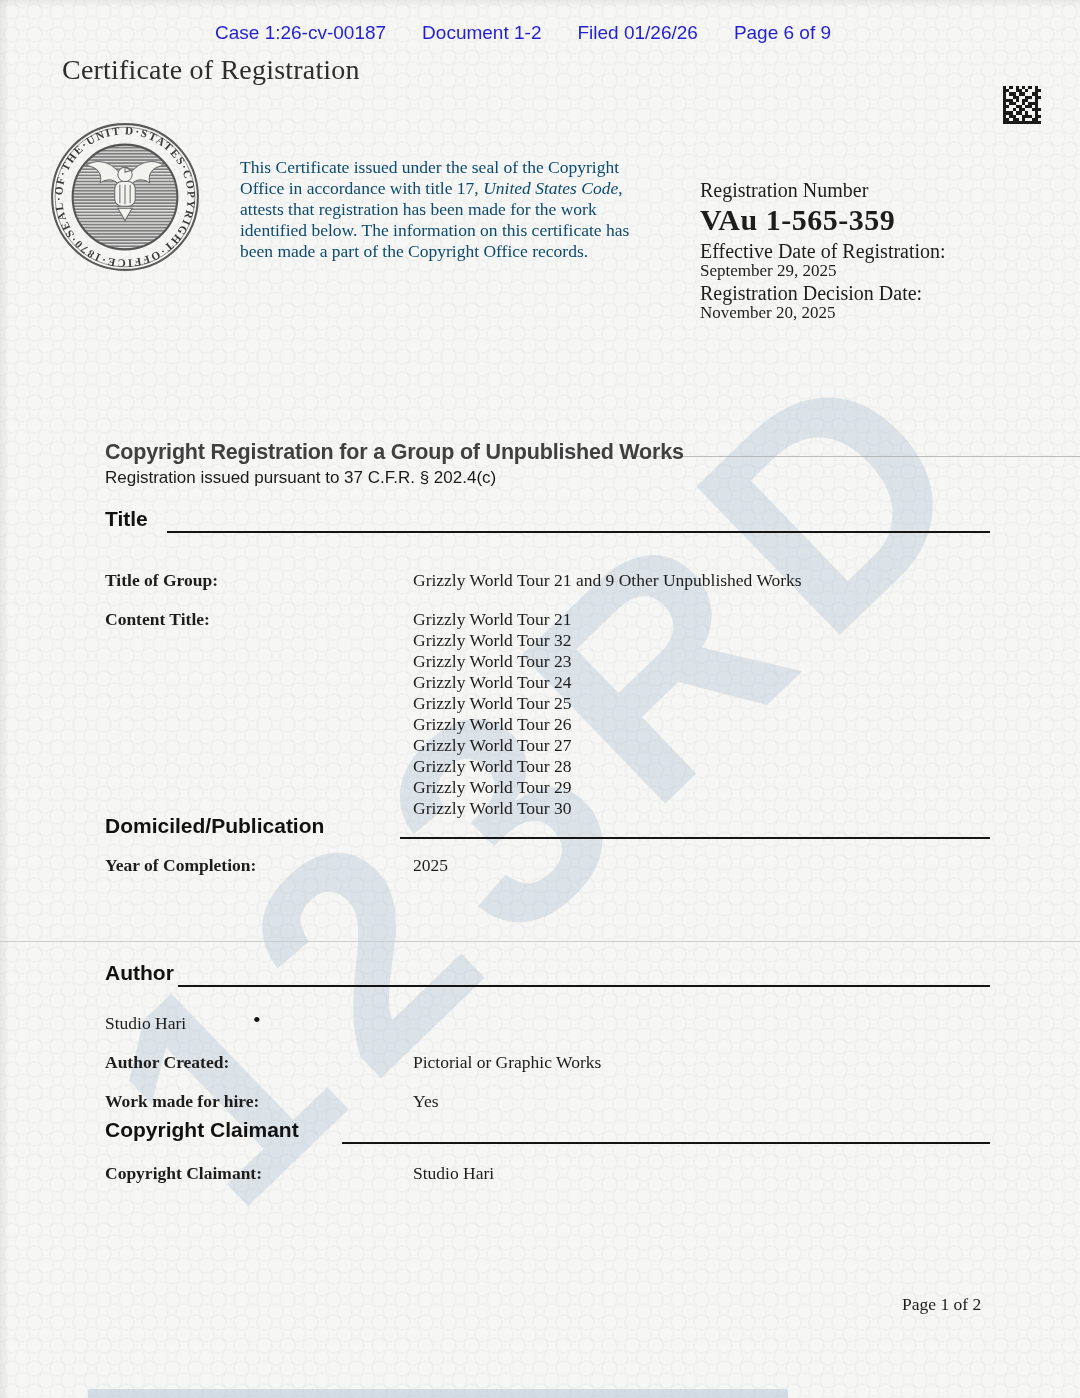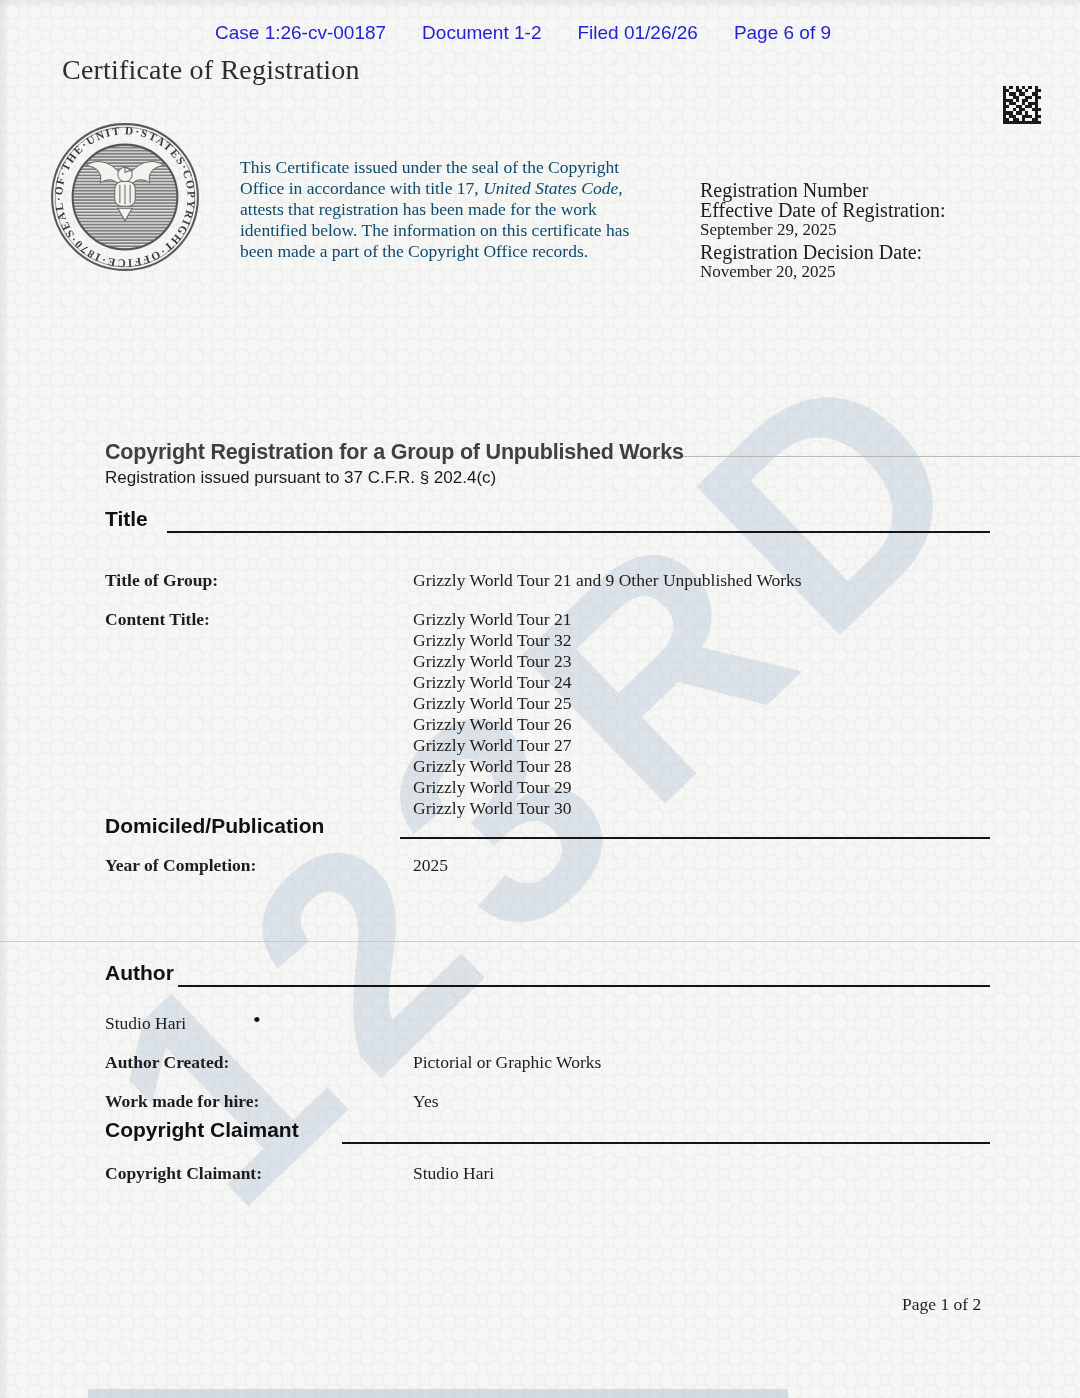--- a/index.html
+++ b/index.html
@@ -145,20 +145,21 @@
 <div class="cert-statement">
   <div>This Certificate issued under the seal of the Copyright</div>
   <div><span>Office in accordance with title 17, </span><i>United States Code</i><span>,</span></div>
   <div>attests that registration has been made for the work</div>
   <div>identified below. The information on this certificate has</div>
   <div>been made a part of the Copyright Office records.</div>
 </div>
 
 <div class="reg-block">
   <div class="reg-label">Registration Number</div>
+  <div class="reg-number">VAu 1-565-359</div>
   <div class="reg-label">Effective Date of Registration:</div>
   <div class="reg-value">September 29, 2025</div>
   <div class="reg-label">Registration Decision Date:</div>
   <div class="reg-value">November 20, 2025</div>
 </div>
 
 <svg class="barcode" viewBox="0 0 12 12" shape-rendering="crispEdges">
     <rect x="0" y="0" width="1" height="1" fill="#1a1a1a"></rect>
     <rect x="2" y="0" width="1" height="1" fill="#1a1a1a"></rect>
     <rect x="4" y="0" width="1" height="1" fill="#1a1a1a"></rect>

